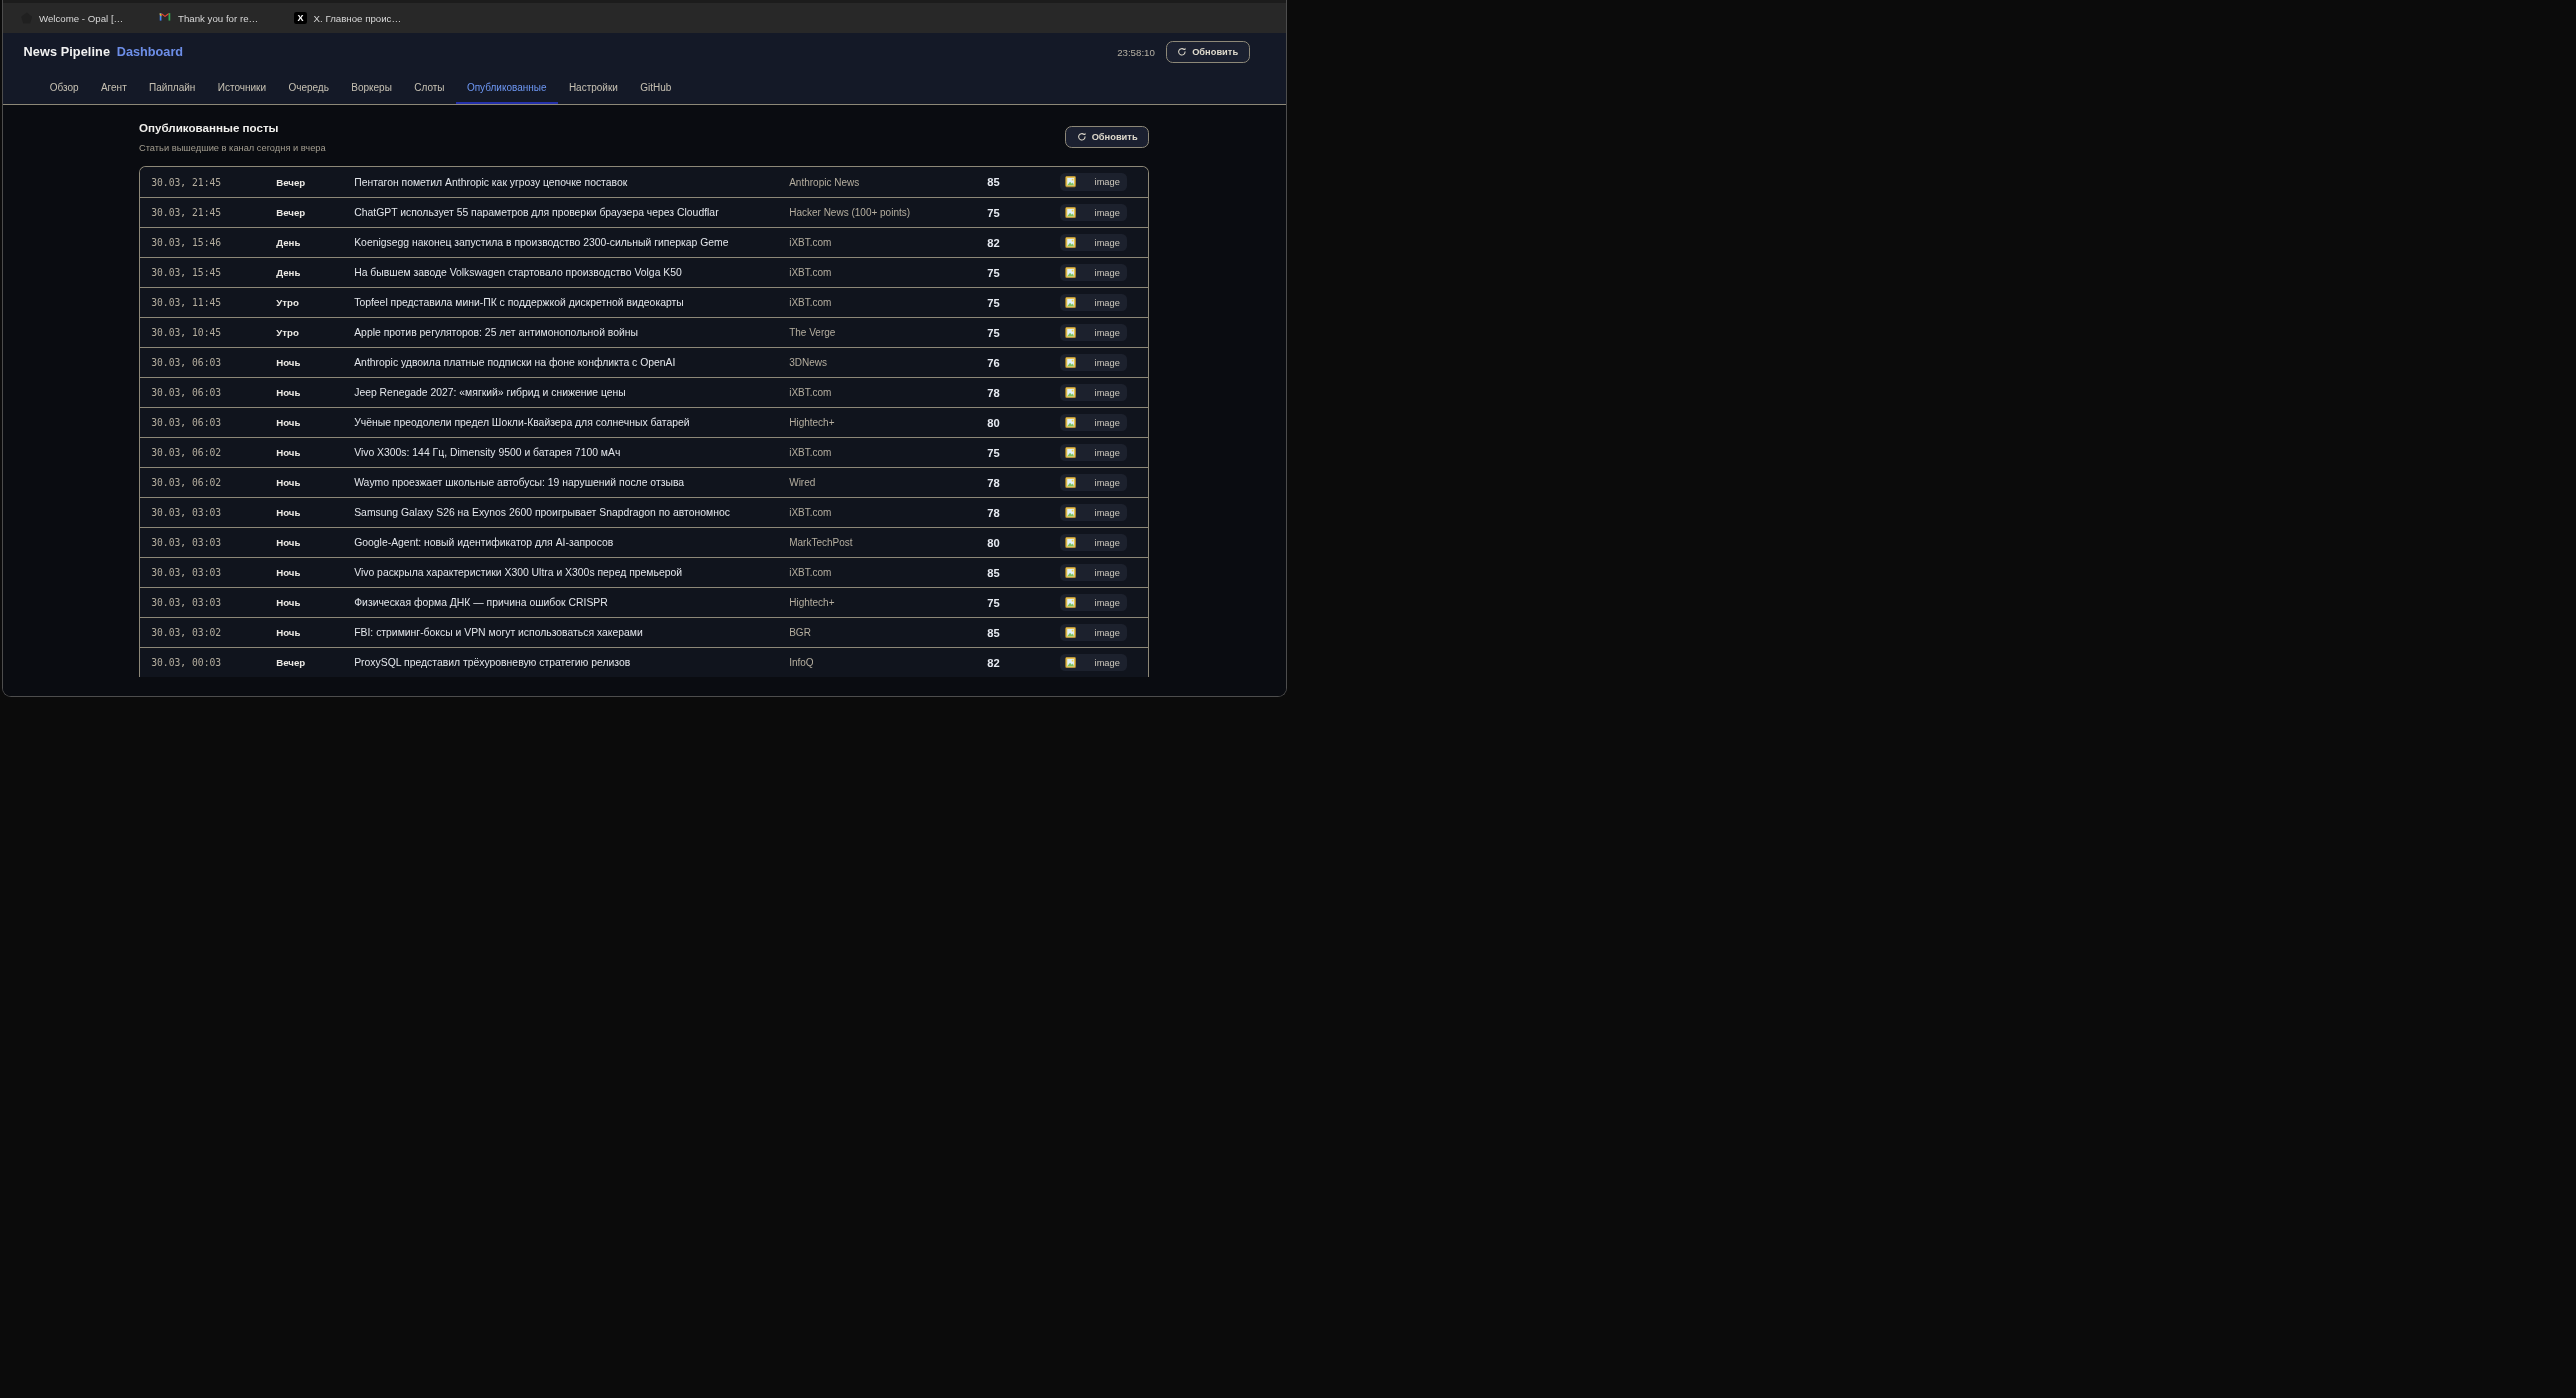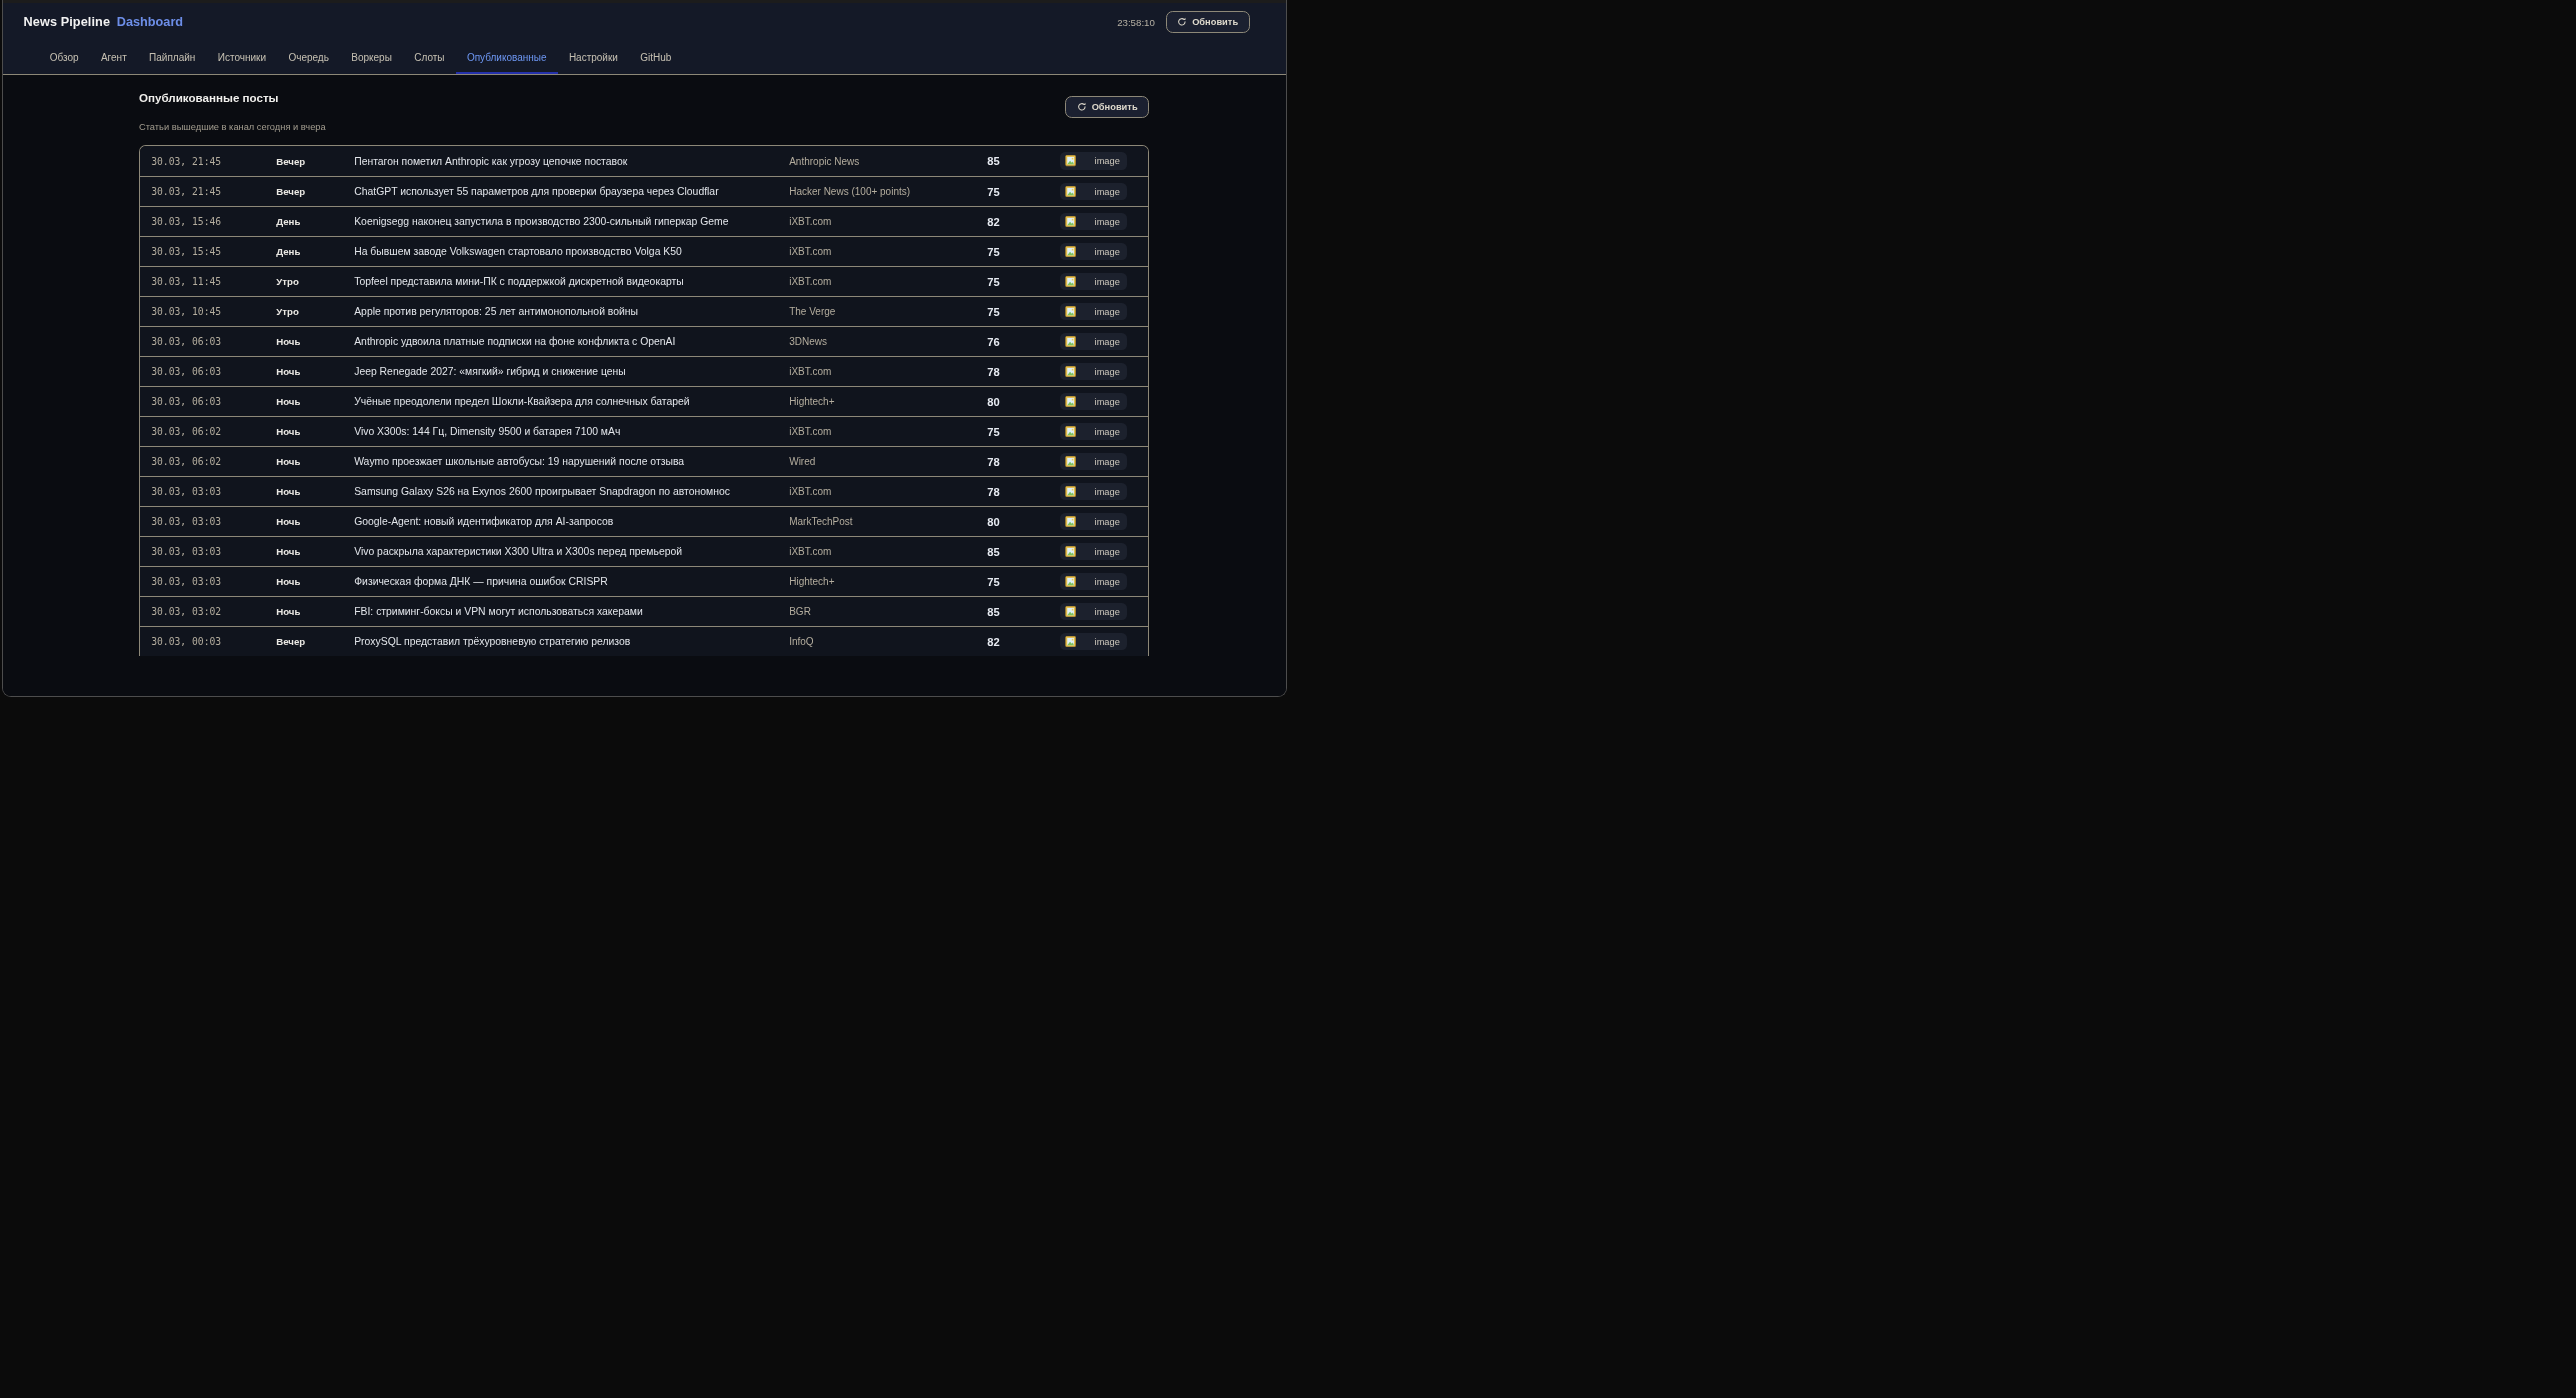--- a/index.html
+++ b/index.html
@@ -70,21 +70,21 @@
     border-bottom:2.2px solid transparent;border-top:2.2px solid transparent;
     white-space:nowrap;
   }
   .nav-tab.active{color:var(--active-tab-blue);border-bottom-color:var(--underline-blue);}
   
   .content{flex:1 1 auto;background:#0a0c11;overflow:hidden;}
   .container{width:1010px;margin:0 auto;padding-top:16.4px;}
   .section-head{display:flex;align-items:flex-start;justify-content:flex-end;}
   .section-titles{flex:1;}
   .section-title{font-size:11.6px;font-weight:700;color:#f0efec;}
-  .section-subtitle{font-size:9.3px;color:#a49e90;margin-top:18px;}
+  .section-subtitle{font-size:9.3px;color:#a49e90;margin-top:9px;}
   .section-head .btn-refresh{margin-top:4.5px;}
   
   .table{
     margin-top:12.7px;
     border:0.7px solid var(--table-border-tan);
     border-bottom:none;
     border-radius:6.7px 6.7px 0 0;
     overflow:hidden;
   }
   .tr{
@@ -117,20 +117,41 @@
     font-size:9.3px;color:#cfcabe;
   }
   .media-pill svg{display:block;}
 </style>
 </head>
 <body>
 
 <div class="window">
   <div class="top-strip"></div>
 
+  <div class="tabstrip">
+    <div class="browser-tab">
+      <span class="fav-opal"></span>
+      <span>Welcome - Opal […</span>
+    </div>
+    <div class="browser-tab">
+      <span>
+        <svg viewBox="0 0 24 18" width="12" height="9.7">
+          <path fill="#4285f4" d="M1.5 1.5h3.4v15H1.5z"></path>
+          <path fill="#34a853" d="M19.1 1.5h3.4v15h-3.4z"></path>
+          <path fill="#fbbc04" d="M1.5 1.5l3.4 2.6v4L1.5 5.5z"></path>
+          <path fill="#ea4335" d="M4.9 4.1L12 9.5l7.1-5.4V1.5L12 6.9 4.9 1.5z"></path>
+        </svg>
+      </span>
+      <span>Thank you for re…</span>
+    </div>
+    <div class="browser-tab">
+      <span class="fav-x">X</span>
+      <span>X. Главное проис…</span>
+    </div>
+  </div>
 
   <div class="app-header">
     <span class="app-title">News Pipeline</span>
     <span class="app-subtitle">Dashboard</span>
     <div class="header-right">
       <span class="clock">23:58:10</span>
       <button class="btn-refresh">
         <span>
           <svg viewBox="0 0 16 16" width="9.7" height="9.7">
             <path d="M13.3 8a5.3 5.3 0 1 1-1.7-3.9" stroke="currentColor" stroke-width="1.7" fill="none" stroke-linecap="round"></path>

